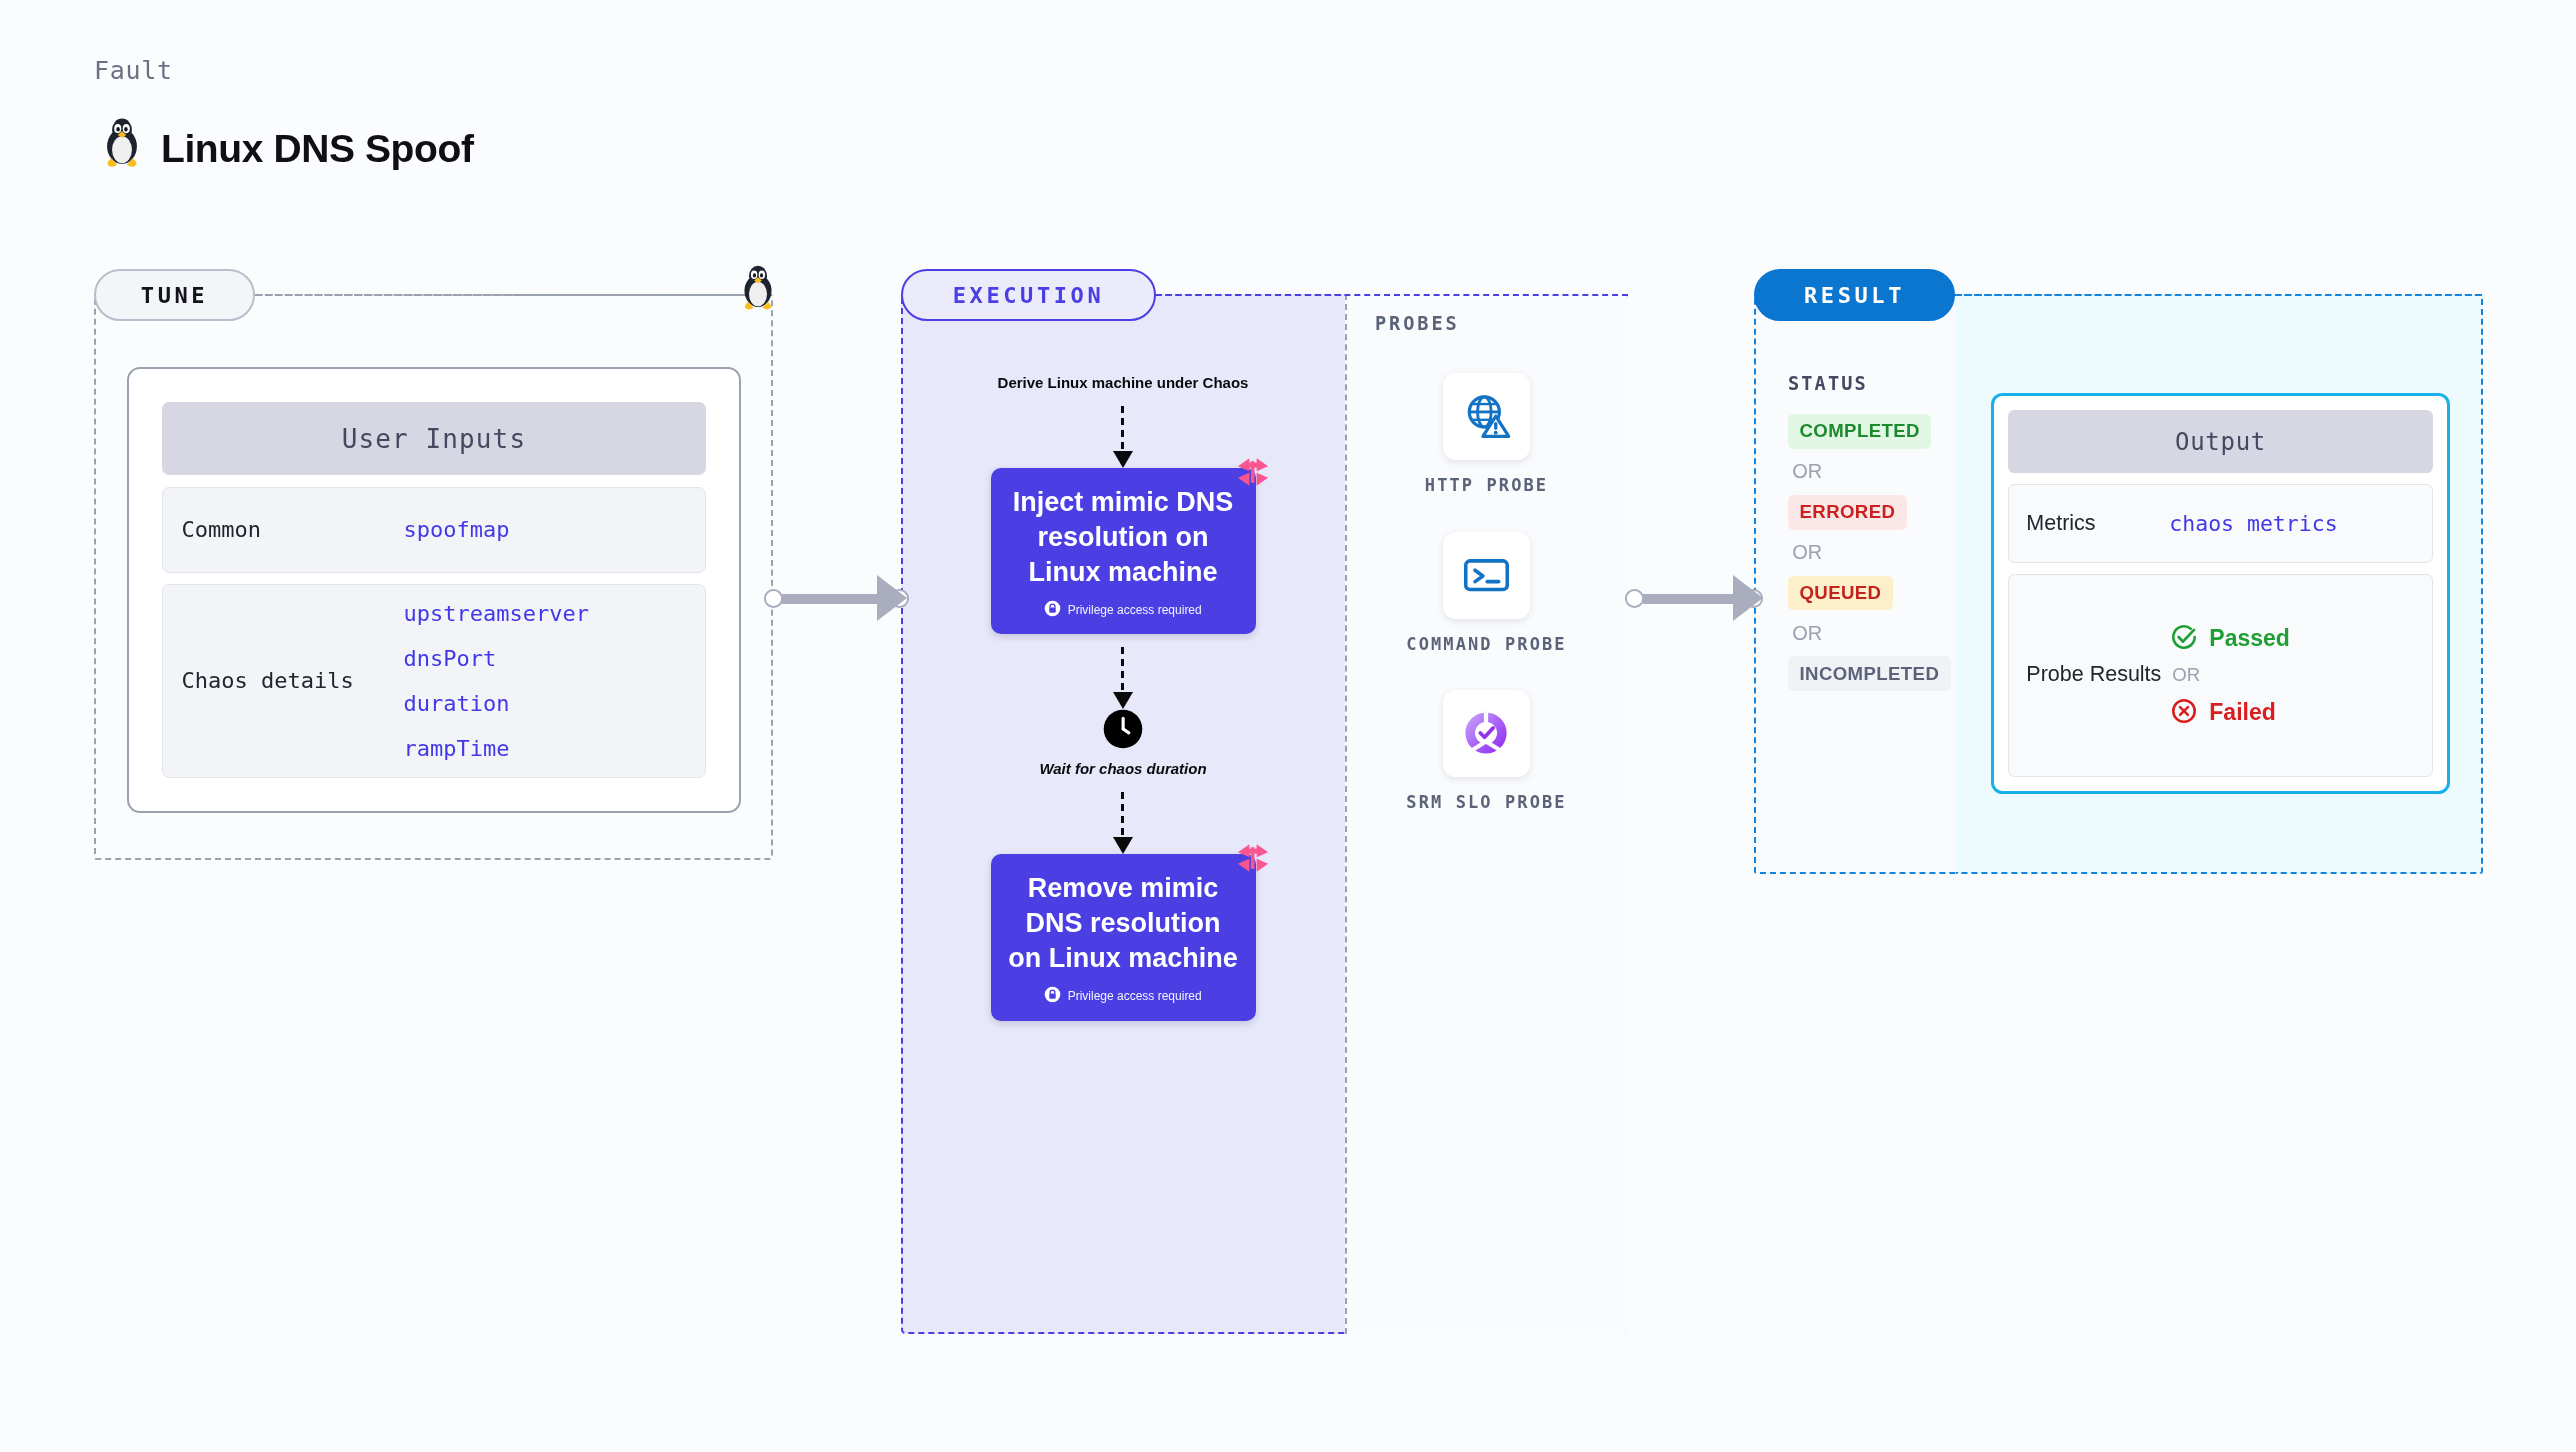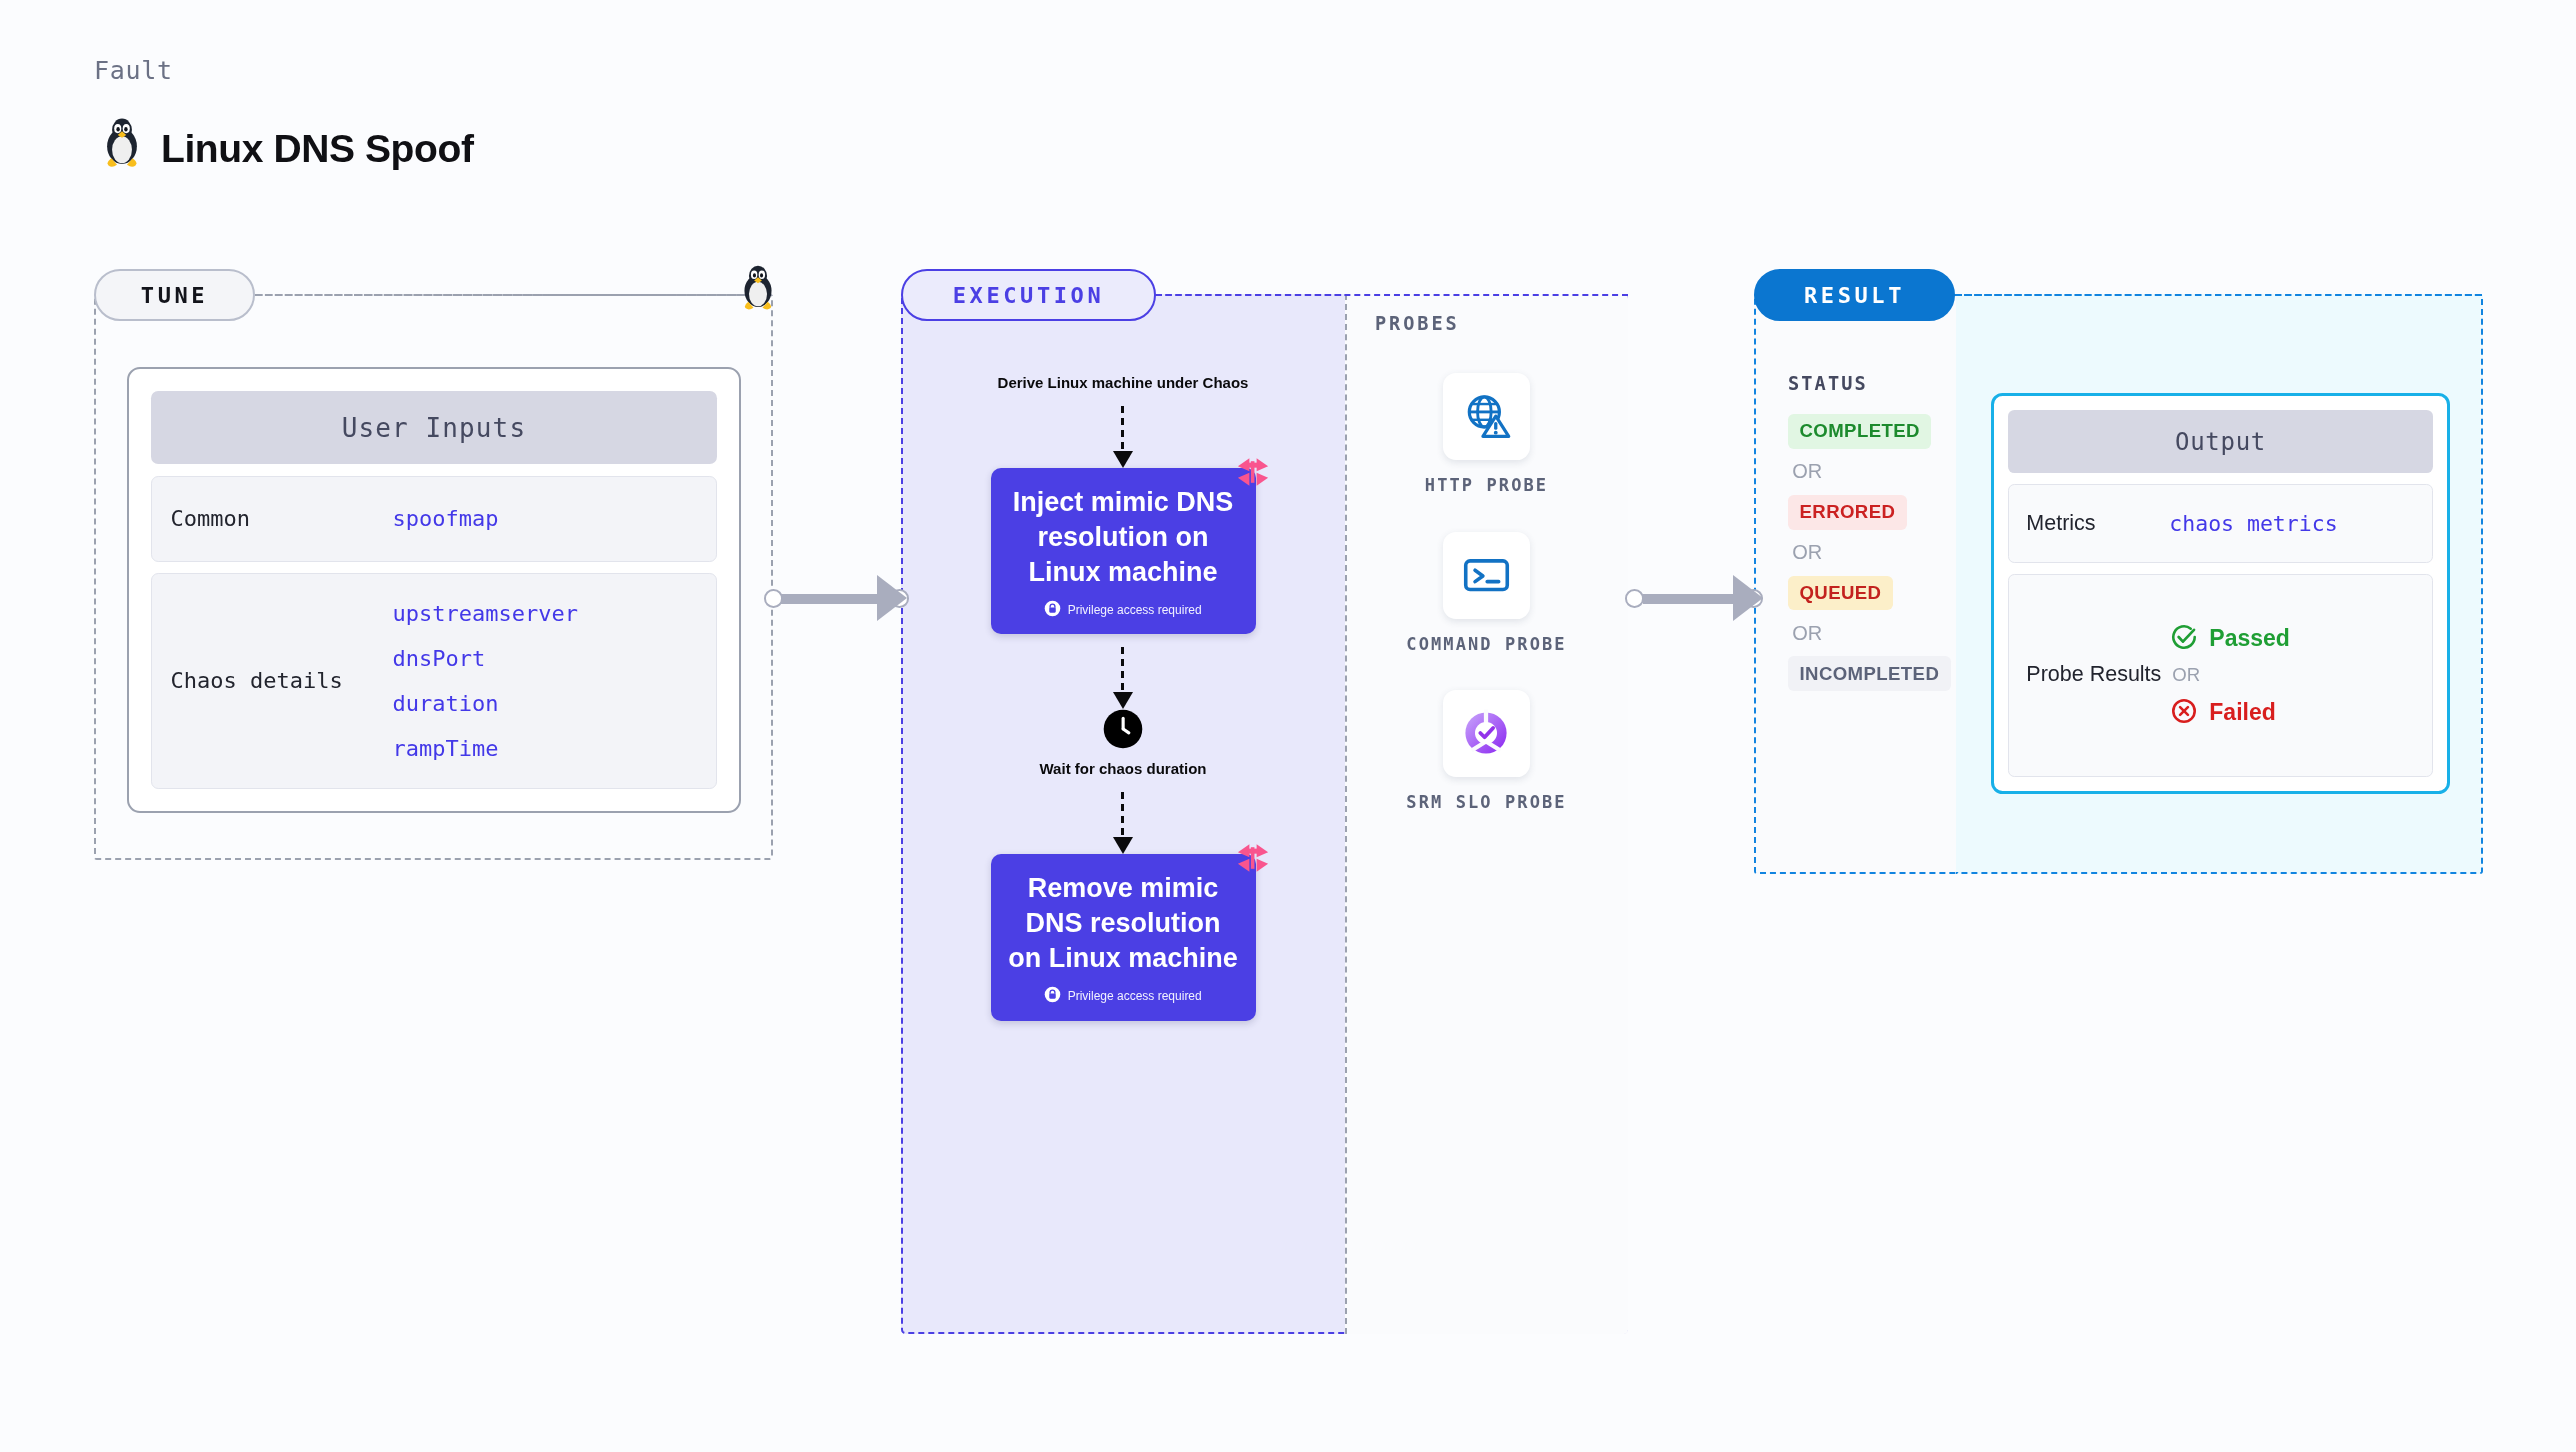--- a/index.html
+++ b/index.html
@@ -64,21 +64,21 @@
 
   
   .leader { position: absolute; border-top: 2.9px dashed #9BA1AF; z-index: 5; }
   .leader-exec { border-top: 2.9px dashed #4B3FE4; }
   .leader-result { border-top: 2.9px dashed #1184E0; }
 
   
   .tune-card {
     position: absolute; left: 127px; top: 367px; width: 614px; height: 446px;
     background: #FFFFFF; border: 2.1px solid #9BA1AF; border-radius: 13px;
-    padding: 22px; display: flex; flex-direction: column; gap: 11.5px;
+    padding: 33px; display: flex; flex-direction: column; gap: 11.5px;
   }
   .tune-head {
     background: #D6D7E3; border-radius: 7.2px; height: 73px;
     display: flex; align-items: center; justify-content: center;
     font-family: "DejaVu Sans Mono", monospace; font-size: 26px;
     color: #454960; letter-spacing: 1.1px;
   }
   .tune-block {
     background: #F3F4F8; border: 1.4px solid #E2E4EC; border-radius: 7.2px;
     display: flex; align-items: center; padding: 0 18.6px;
@@ -119,21 +119,21 @@
     padding: 17px 15.8px 14.3px; color: #FFFFFF; text-align: center;
     box-shadow: 0 2.9px 7.2px rgba(40,40,90,0.18);
   }
   .exec-card-title { font-size: 27px; font-weight: bold; line-height: 1.3; }
   .exec-card-sub {
     margin-top: 10px; font-size: 12px; display: flex;
     align-items: center; justify-content: center; gap: 6.4px; color: #F2F2FF;
   }
   .harness-badge { position: absolute; right: -15.8px; top: -14.3px; }
   .clock-icon { width: 40px; height: 40px; }
-  .wait-label { margin-top: 10px; }
+  .wait-label { margin-top: 10px; font-style: italic; }
 
   
   .probes-label {
     position: absolute; left: 1375px; top: 313px;
     font-family: "DejaVu Sans Mono", monospace; font-size: 18.6px;
     color: #5C6379; letter-spacing: 2.9px; font-weight: bold;
   }
   .probe-list {
     position: absolute; left: 1345px; top: 373px; width: 283px;
     display: flex; flex-direction: column; align-items: center; gap: 34px;

